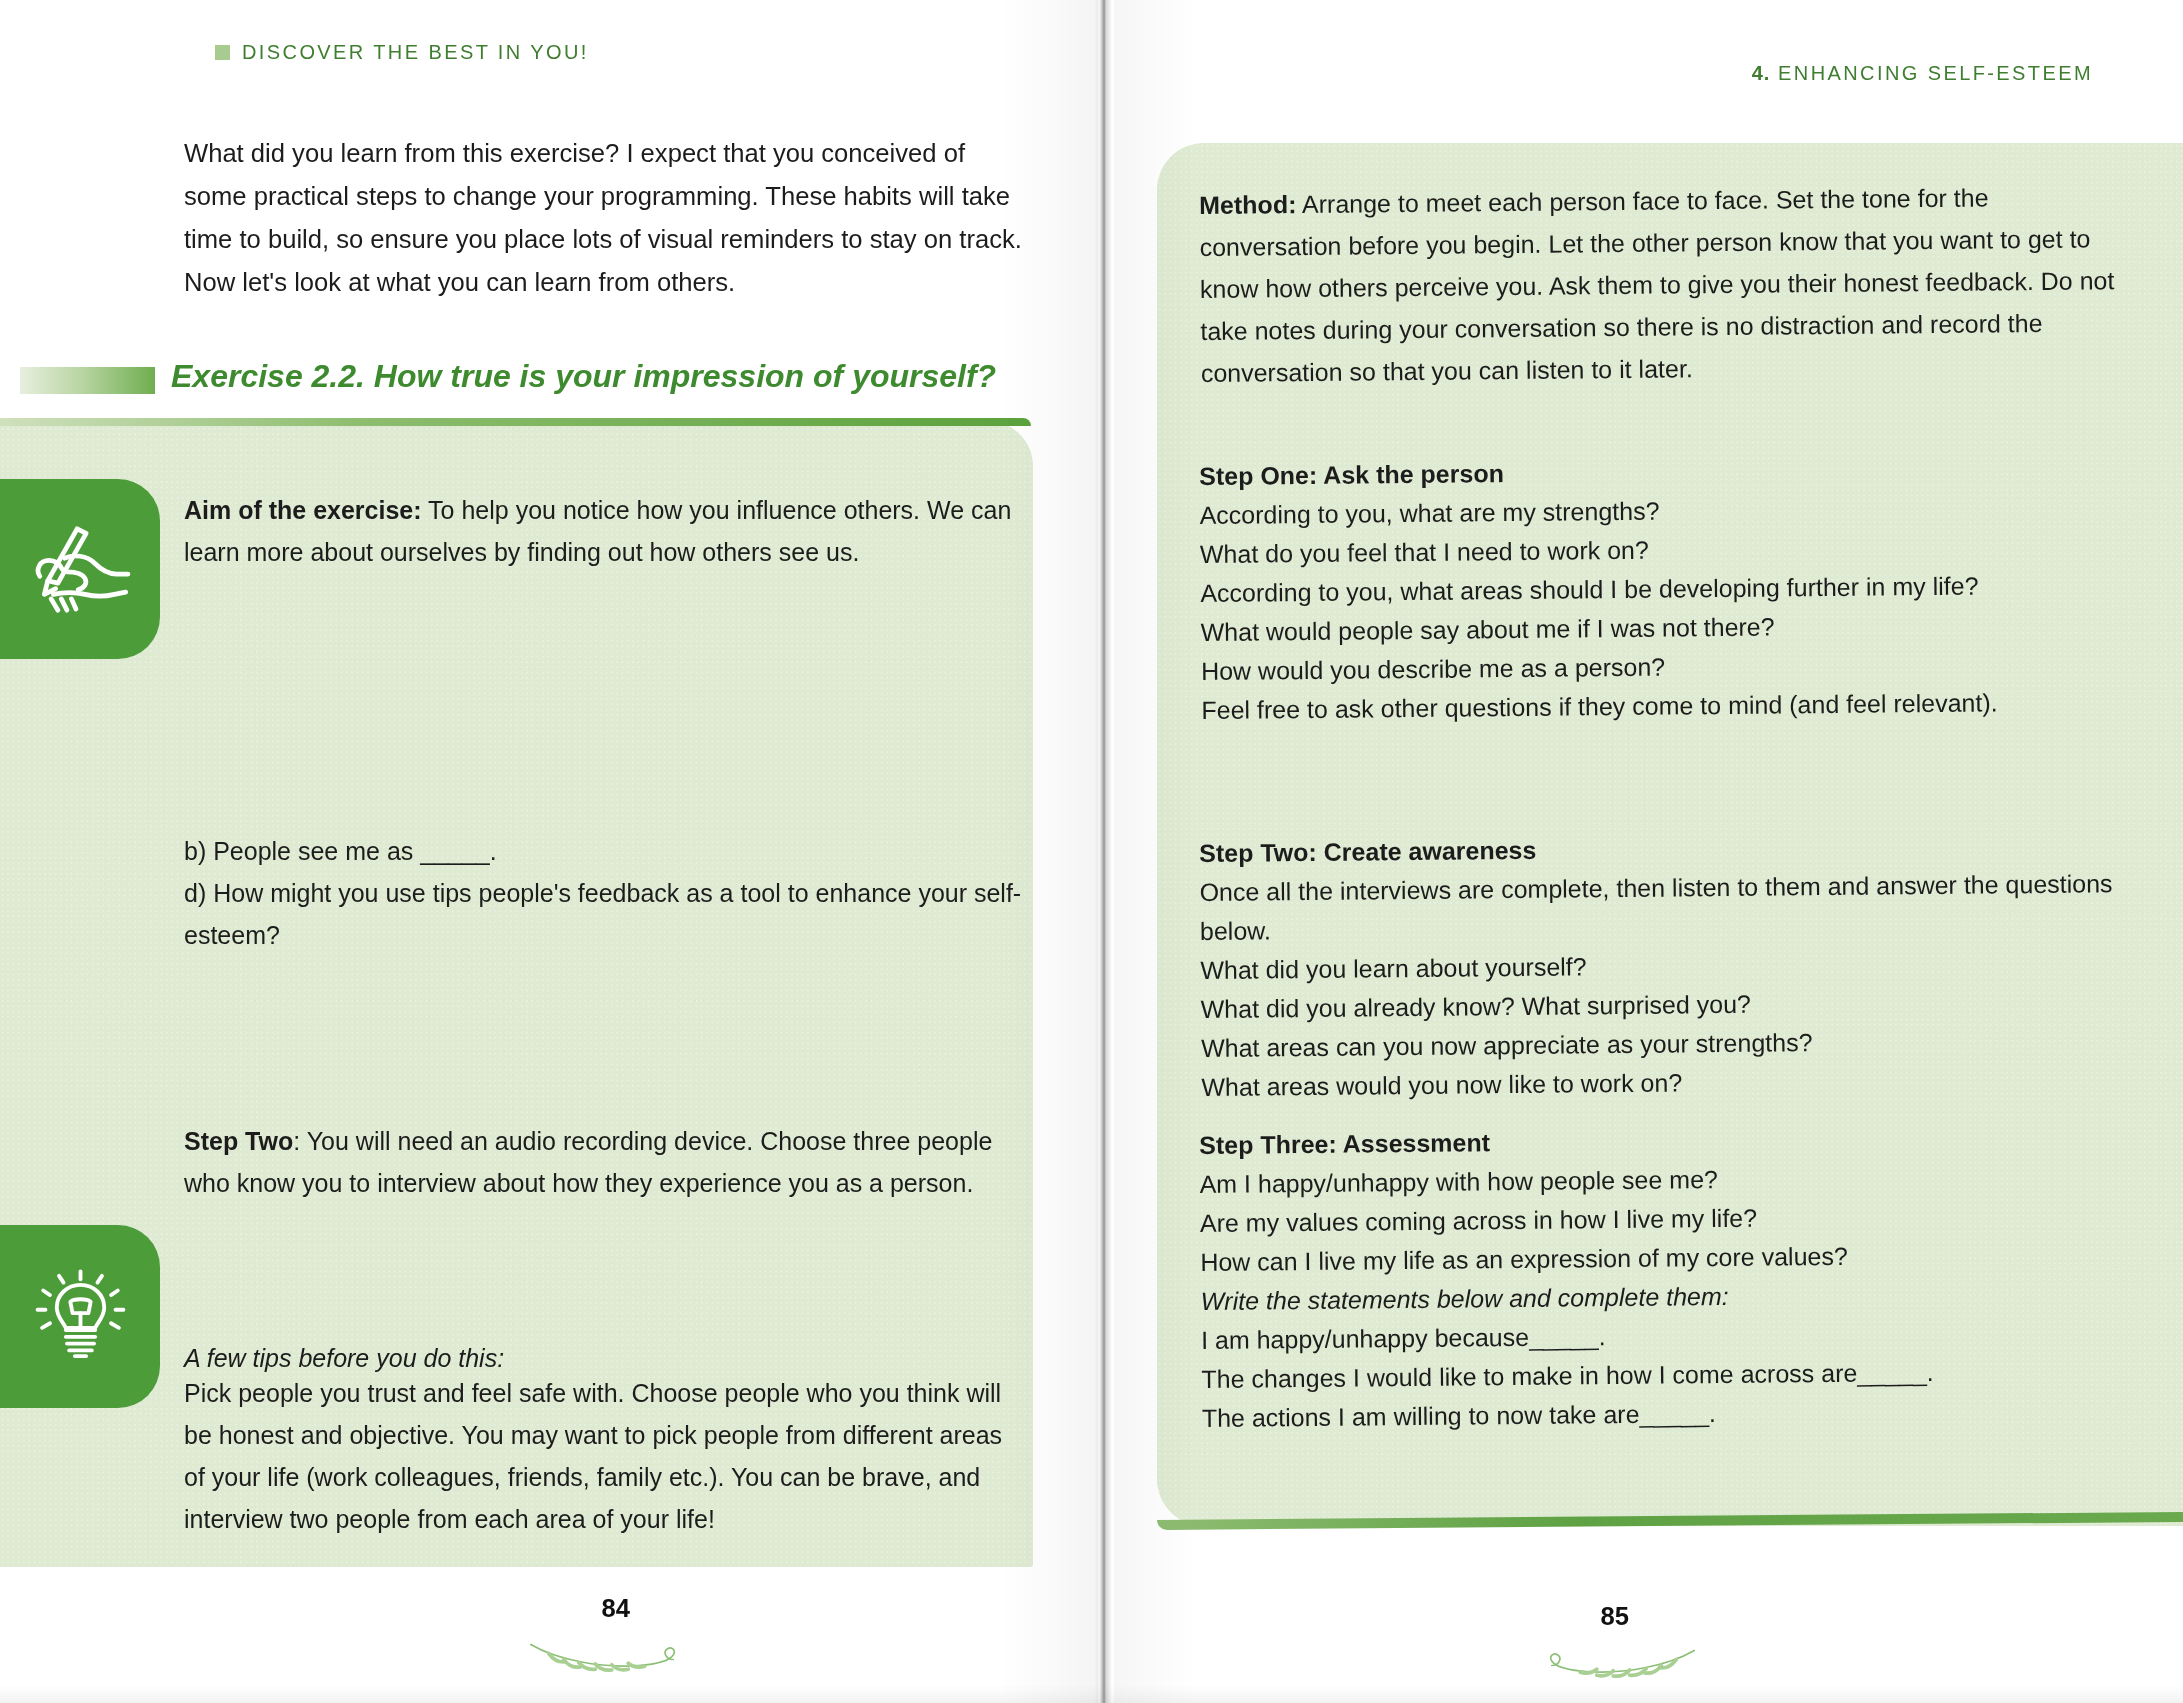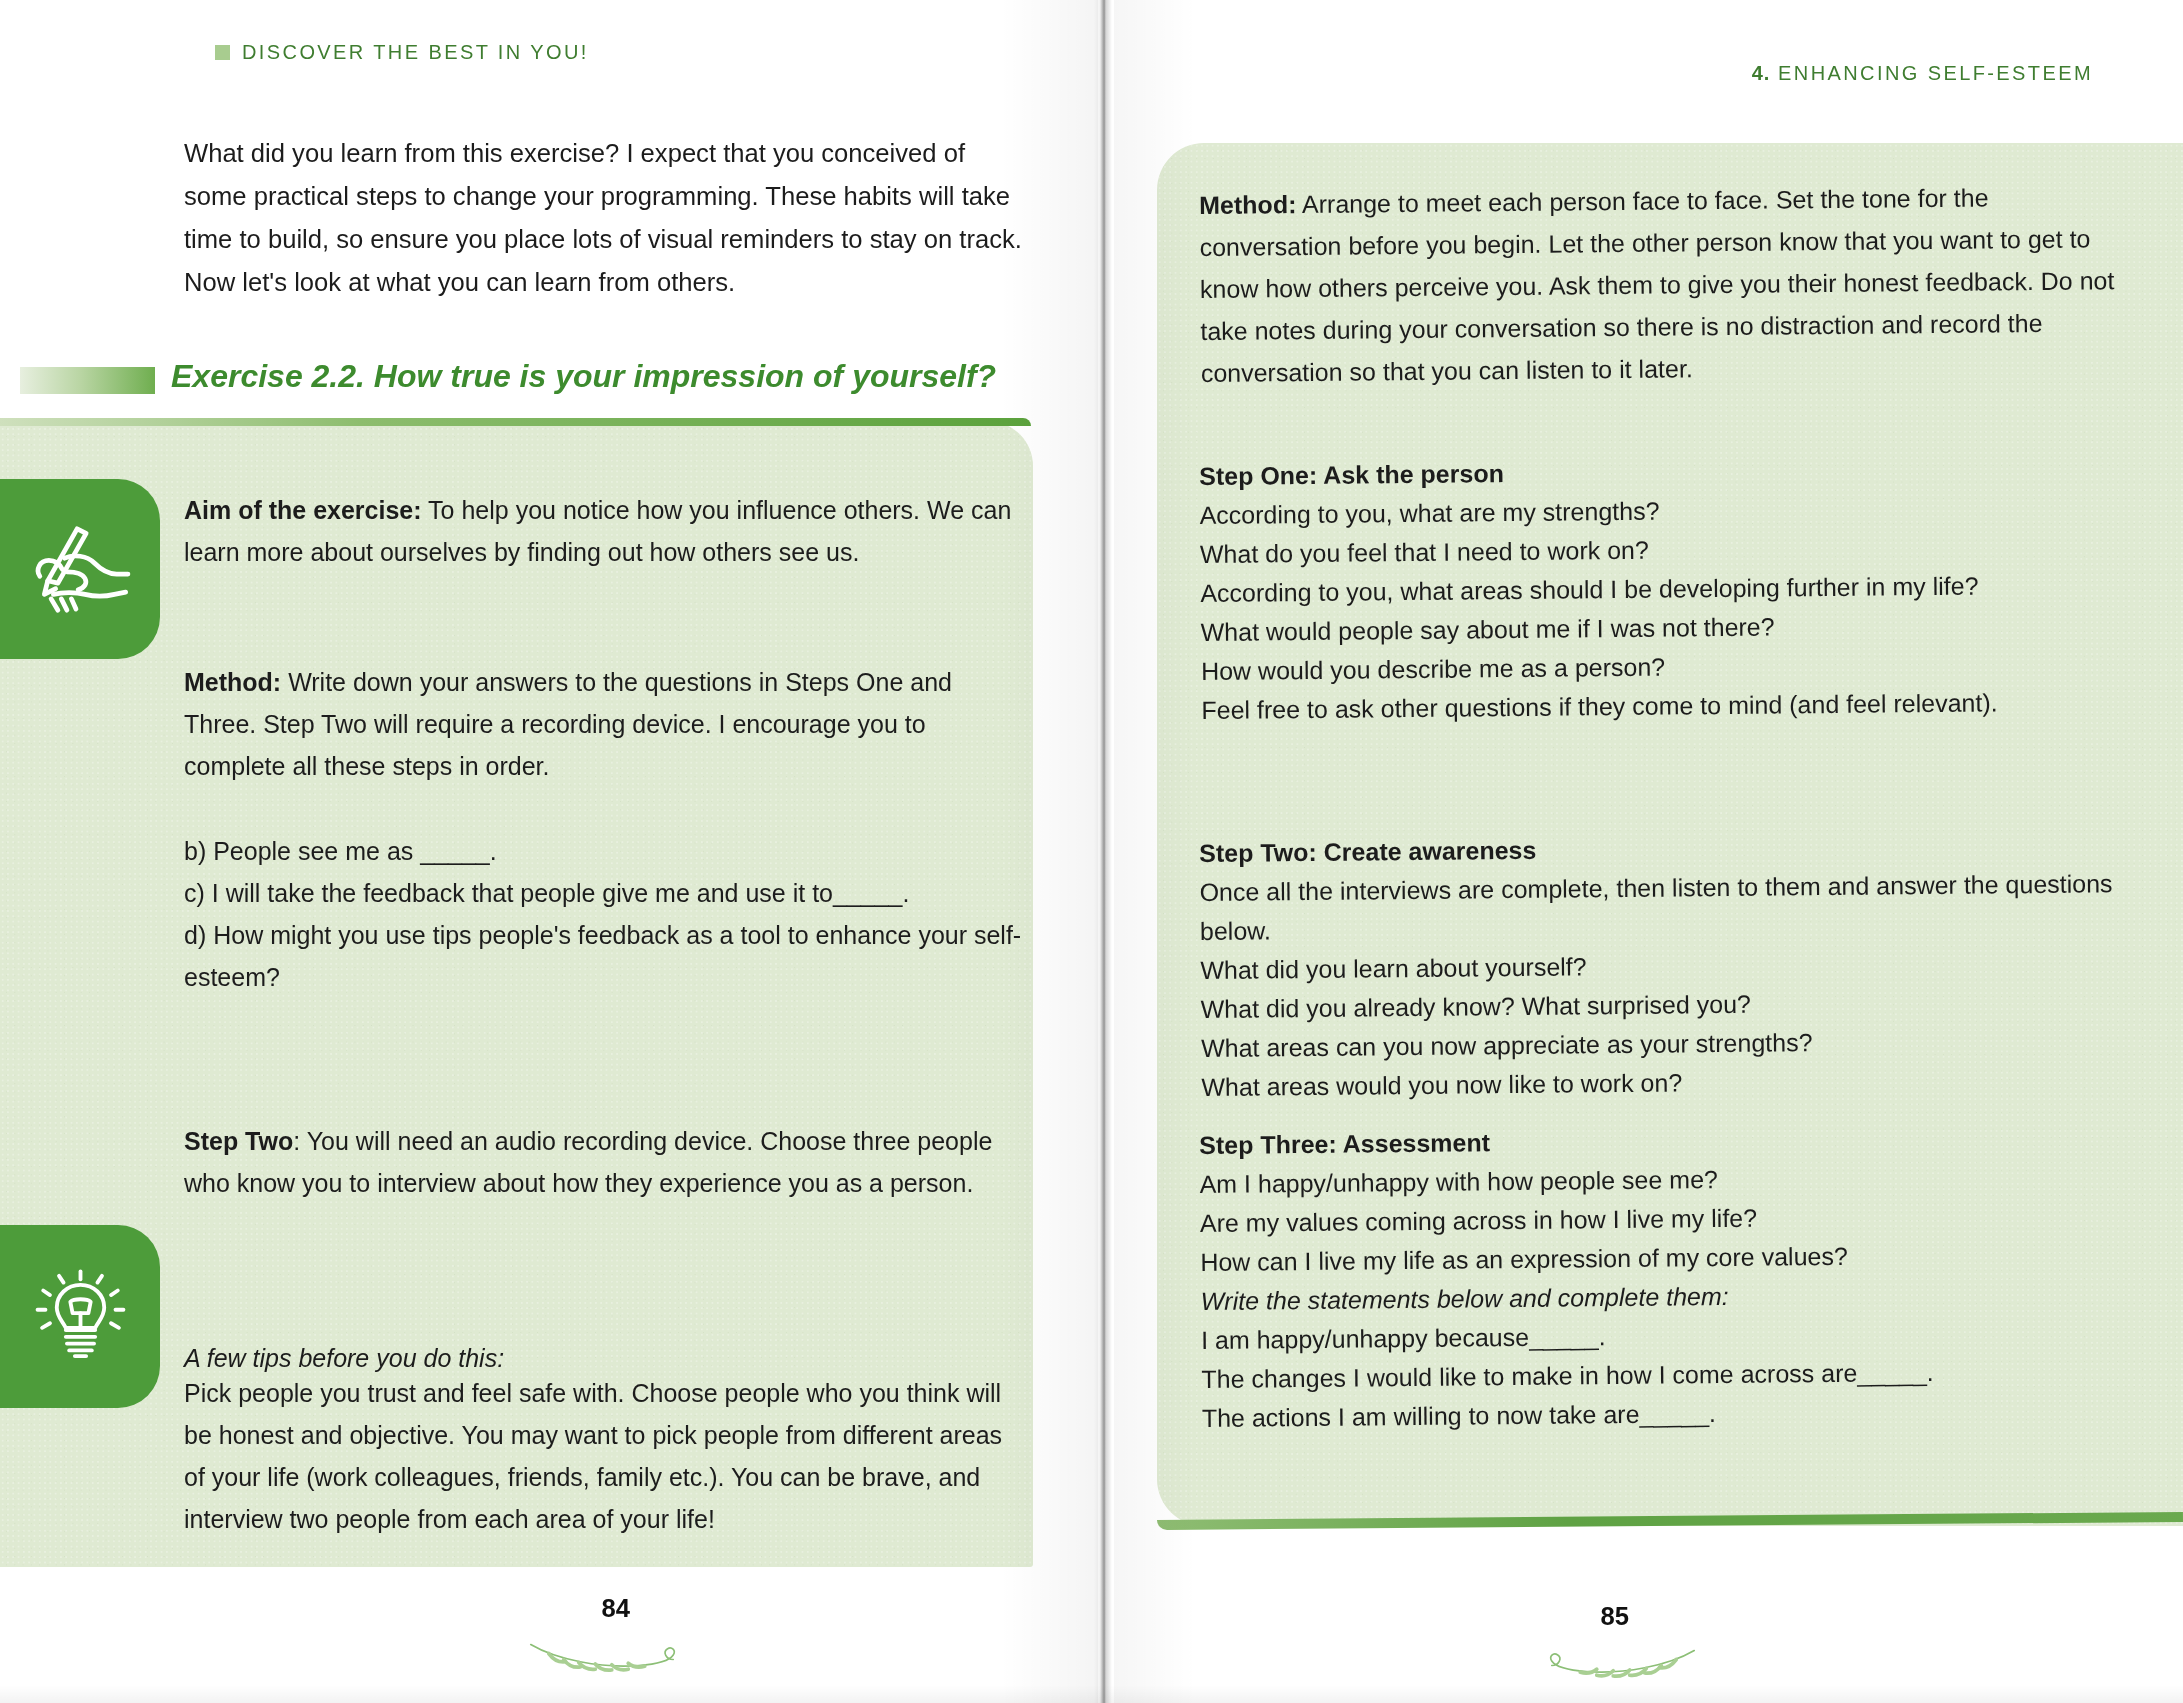--- a/index.html
+++ b/index.html
@@ -262,27 +262,23 @@
     <div class="ex-title-text">Exercise 2.2.  How true is your impression of yourself?</div>
   </div>
 
   <div class="panel-left-topstripe"></div>
   <div class="panel panel-left"></div>
 
   <div class="ptext col-left" style="top: 489px;">
     <span class="b">Aim of the exercise:</span><span> To help you notice how you influence others. We can learn more about ourselves by finding out how others see us.</span>
   </div>
 
-  <div class="ptext col-left" style="top: 661px;">
-    <span class="b">Method:</span><span> Write down your answers to the questions in Steps One and Three. Step Two will require a recording device. I encourage you to complete all these steps in order.</span>
-  </div>
 
   <div class="ptext col-left" style="top: 830px;">
     <div>b) People see me as _____.</div>
-    <div>c) I will take the feedback that people give me and use it to_____.</div>
     <div>d) How might you use tips people's feedback as a tool to enhance your self-esteem?</div>
   </div>
 
   <div class="ptext col-left" style="top: 1120px;">
     <span class="b">Step Two</span><span>: You will need an audio recording device. Choose three people who know you to interview about how they experience you as a person.</span>
   </div>
 
   <div class="ptext col-left it" style="top: 1337px;">A few tips before you do this:</div>
 
   <div class="ptext col-left" style="top: 1372px;">Pick people you trust and feel safe with. Choose people who you think will be honest and objective. You may want to pick people from different areas of your life (work colleagues, friends, family etc.). You can be brave, and interview two people from each area of your life!</div>

